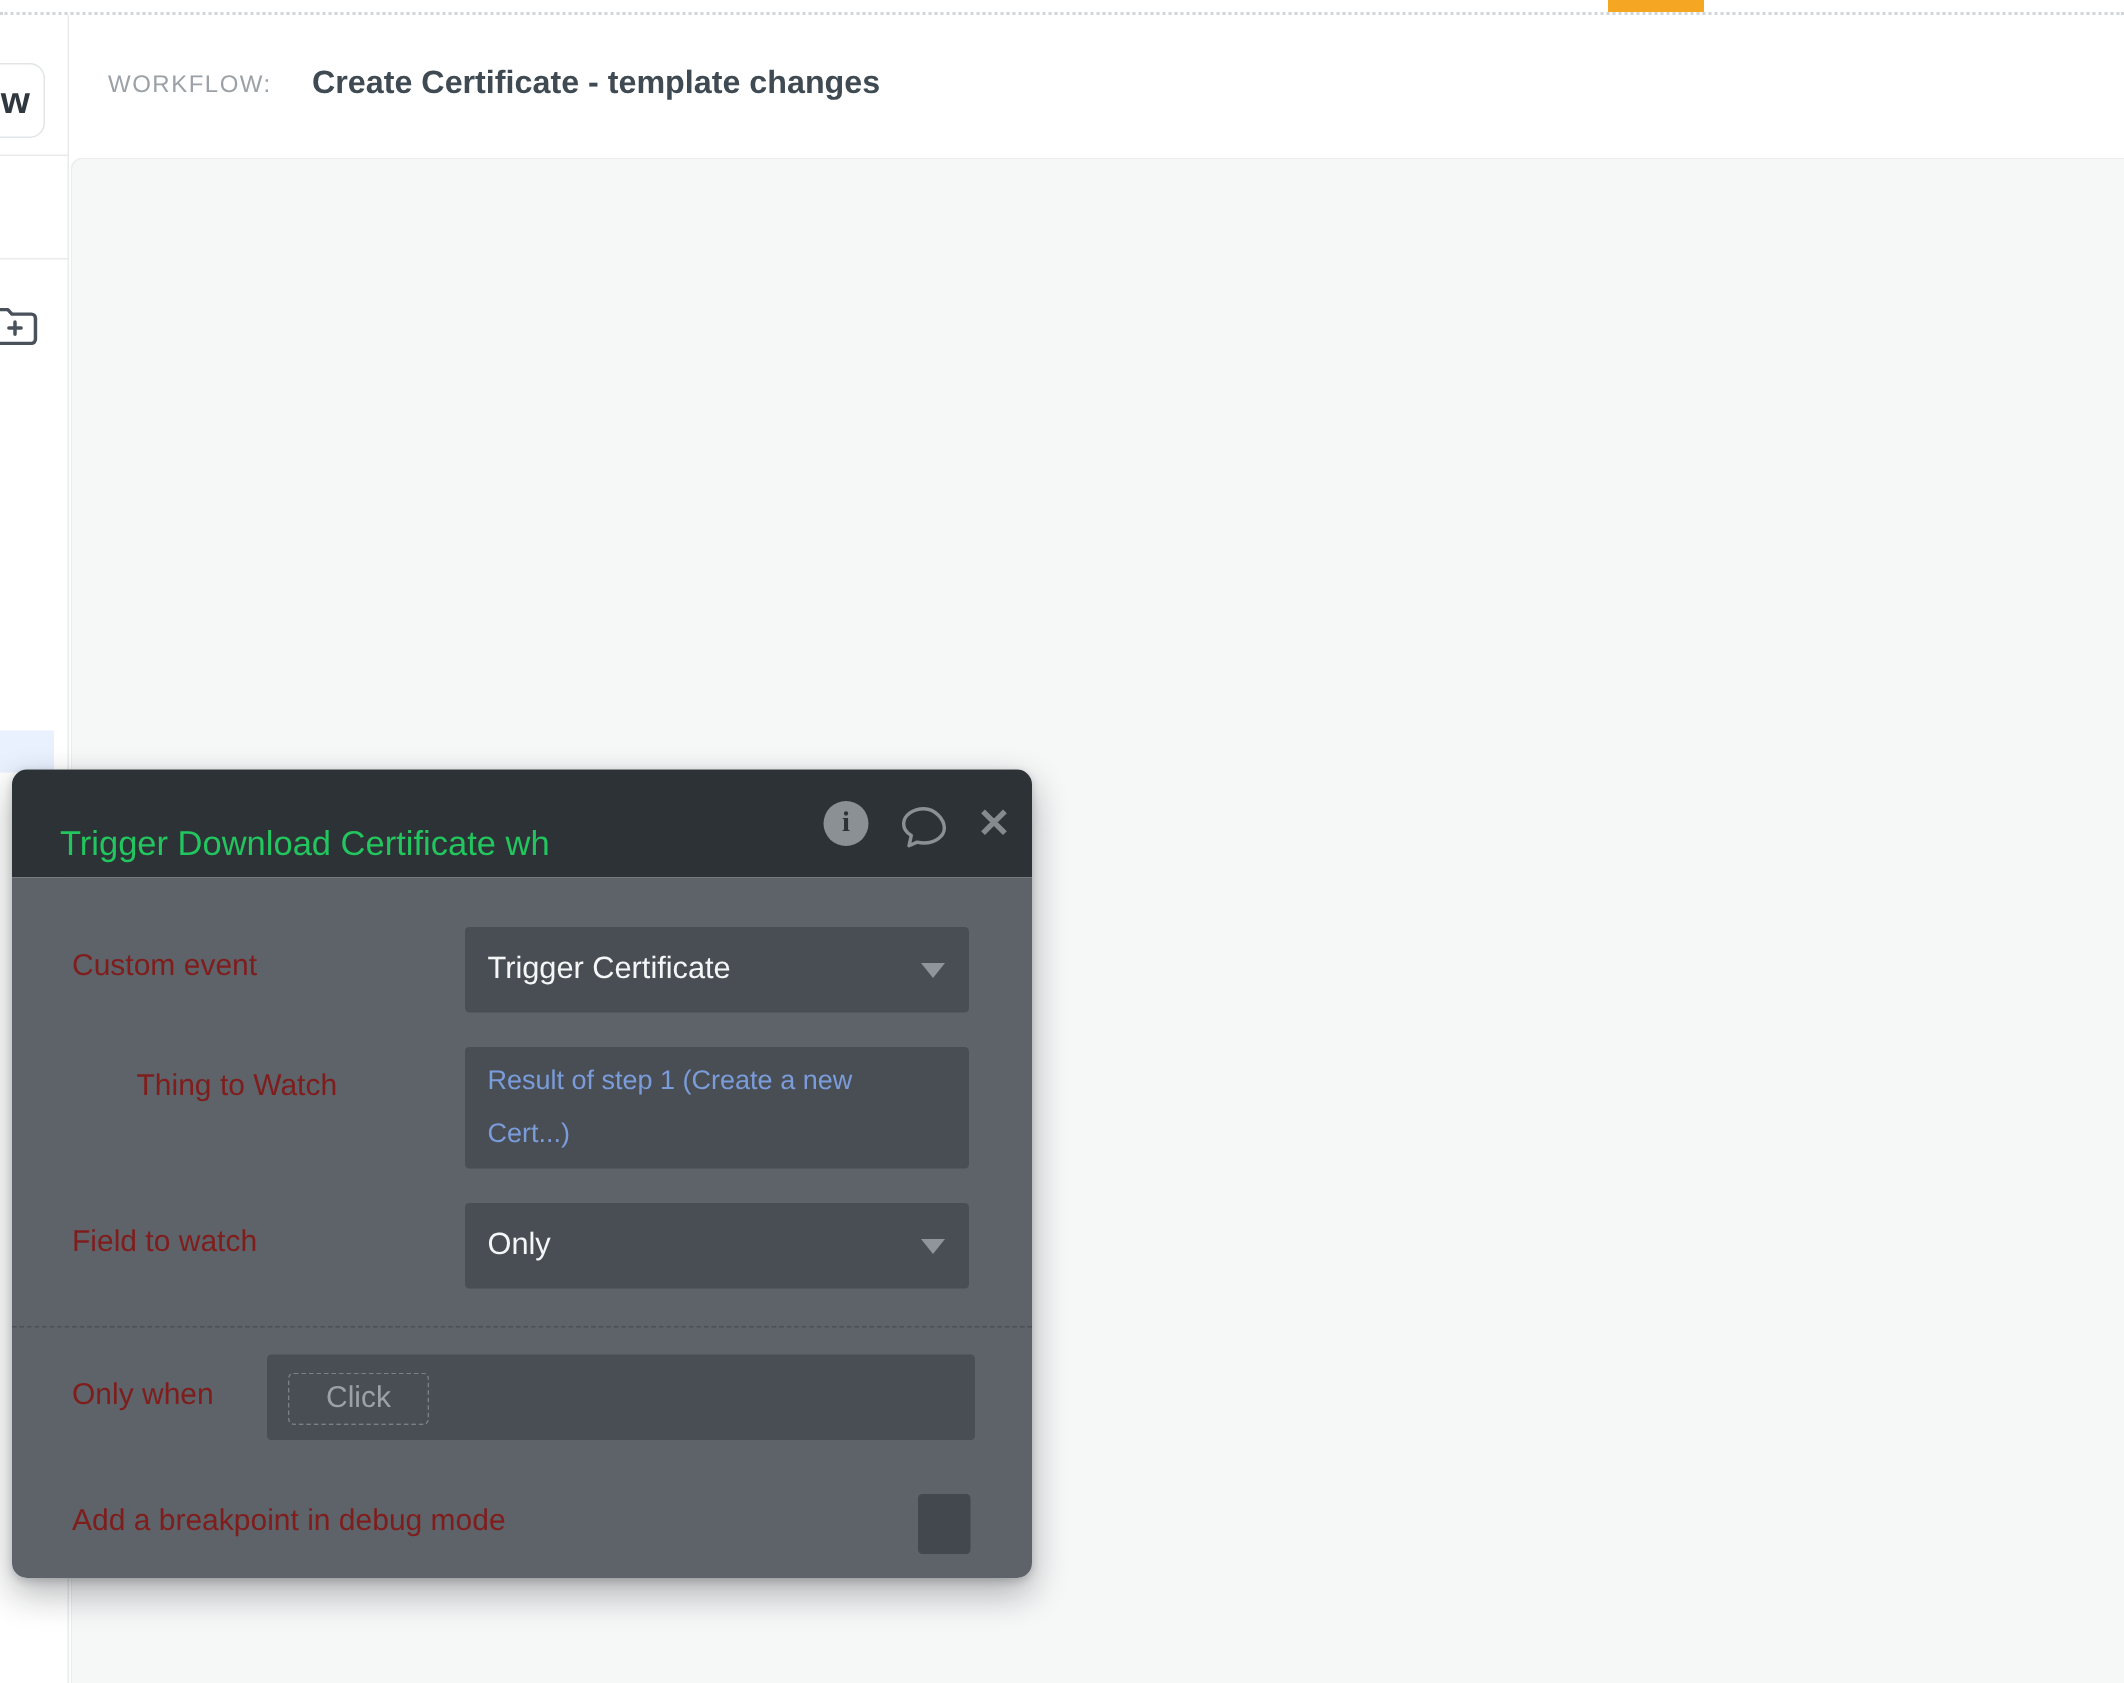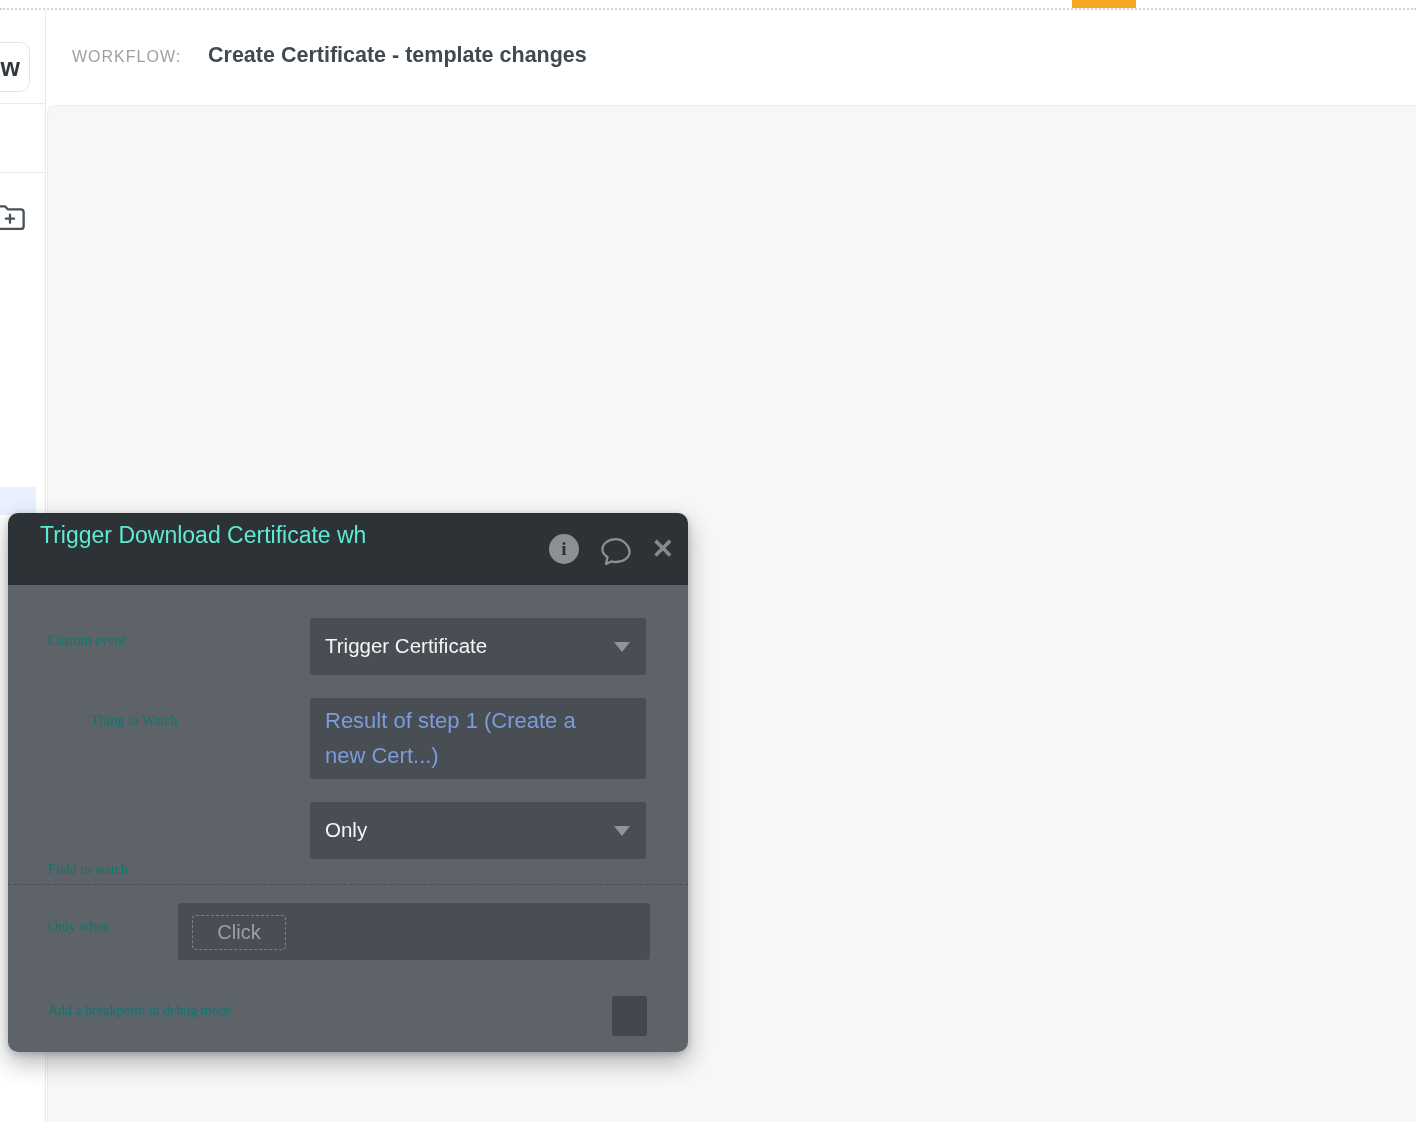--- a/index.html
+++ b/index.html
@@ -45,34 +45,34 @@
   .step3-card{background:#e8eefc;border:1px solid #dce6fa;border-radius:10px;box-sizing:border-box;}
   .step3-label{font-size:16.5px;font-weight:700;color:#1c3fa9;letter-spacing:.4px;}
   .step3-title{font-size:21.5px;font-weight:700;color:#1c3fa9;line-height:31.5px;width:442px;}
   .step3-menu{font-size:15px;letter-spacing:3px;color:#22307a;font-weight:700;}
 
   
   .panel{left:8px;top:513px;width:680px;height:539px;border-radius:10px;z-index:5;
          box-shadow:0 10px 24px rgba(15,20,24,.32), 0 2px 6px rgba(15,20,24,.18);}
   .panel-header{left:0;top:0;width:680px;height:72px;background:#2c3236;
                 border-radius:10px 10px 0 0;box-sizing:border-box;}
-  .panel-title{left:32px;top:9px;font-size:23px;color:#5eead4;font-weight:400;}
+  .panel-title{left:32px;top:36px;font-size:23px;color:#22c55e;font-weight:400;}
   .panel-body{left:0;top:72px;width:680px;height:467px;background:#5d6368;
               border-radius:0 0 10px 10px;}
   .info-btn{width:30px;height:30px;border-radius:50%;background:#8a9094;color:#2c3236;
             display:flex;align-items:center;justify-content:center;font-size:19px;
             font-weight:700;font-family:"Liberation Serif",serif;}
   .close-btn{font-size:27px;font-weight:700;color:#848a8e;line-height:1;}
 
-  .f-label{font-size:14px;color:#0f766e;font-family:Liberation Serif, serif;}
+  .f-label{font-size:20px;color:#7f1d1d;}
   .f-box{background:#484e53;border-radius:3px;box-sizing:border-box;}
   .f-value{font-size:20.5px;color:#f4f6f7;}
   .dd-arrow{width:0;height:0;border-left:8px solid transparent;border-right:8px solid transparent;
             border-top:10px solid #8f959a;}
-  .expr-text{font-size:22px;color:#7b9cdb;line-height:35px;width:272px;}
+  .expr-text{font-size:18px;color:#7b9cdb;line-height:35px;width:272px;}
   .dashed-sep{left:0;top:371px;width:680px;height:0;border-top:1px dashed #4a5054;}
   .click-chip{border:1.5px dashed #7b8185;border-radius:4px;color:#9ba1a5;
               font-size:20px;display:flex;align-items:center;justify-content:center;}
   .checkbox{background:#42484d;border-radius:3px;}
 
   svg{display:block;}
 </style>
 </head>
 <body>
 
@@ -189,21 +189,21 @@
     <div class="abs f-box" style="left:302px;top:105px;width:336px;height:57px;">
       <span class="abs f-value" style="left:15px;top:16px;">Trigger Certificate</span>
       <span class="abs dd-arrow" style="right:16px;top:24px;"></span>
     </div>
 
     <div class="abs f-label" style="left:40px;top:200px;margin-left:43px;">Thing to Watch</div>
     <div class="abs f-box" style="left:302px;top:185px;width:336px;height:81px;">
       <span class="abs expr-text" style="left:15px;top:5px;">Result of step 1 (Create a new Cert...)</span>
     </div>
 
-    <div class="abs f-label" style="left:40px;top:304px;margin-top:45px;">Field to watch</div>
+    <div class="abs f-label" style="left:40px;top:304px;">Field to watch</div>
     <div class="abs f-box" style="left:302px;top:289px;width:336px;height:57px;">
       <span class="abs f-value" style="left:15px;top:16px;">Only</span>
       <span class="abs dd-arrow" style="right:16px;top:24px;"></span>
     </div>
 
     <div class="abs dashed-sep"></div>
 
     <div class="abs f-label" style="left:40px;top:406px;">Only when</div>
     <div class="abs f-label" style="left:40px;top:490px;">Add a breakpoint in debug mode</div>
 

